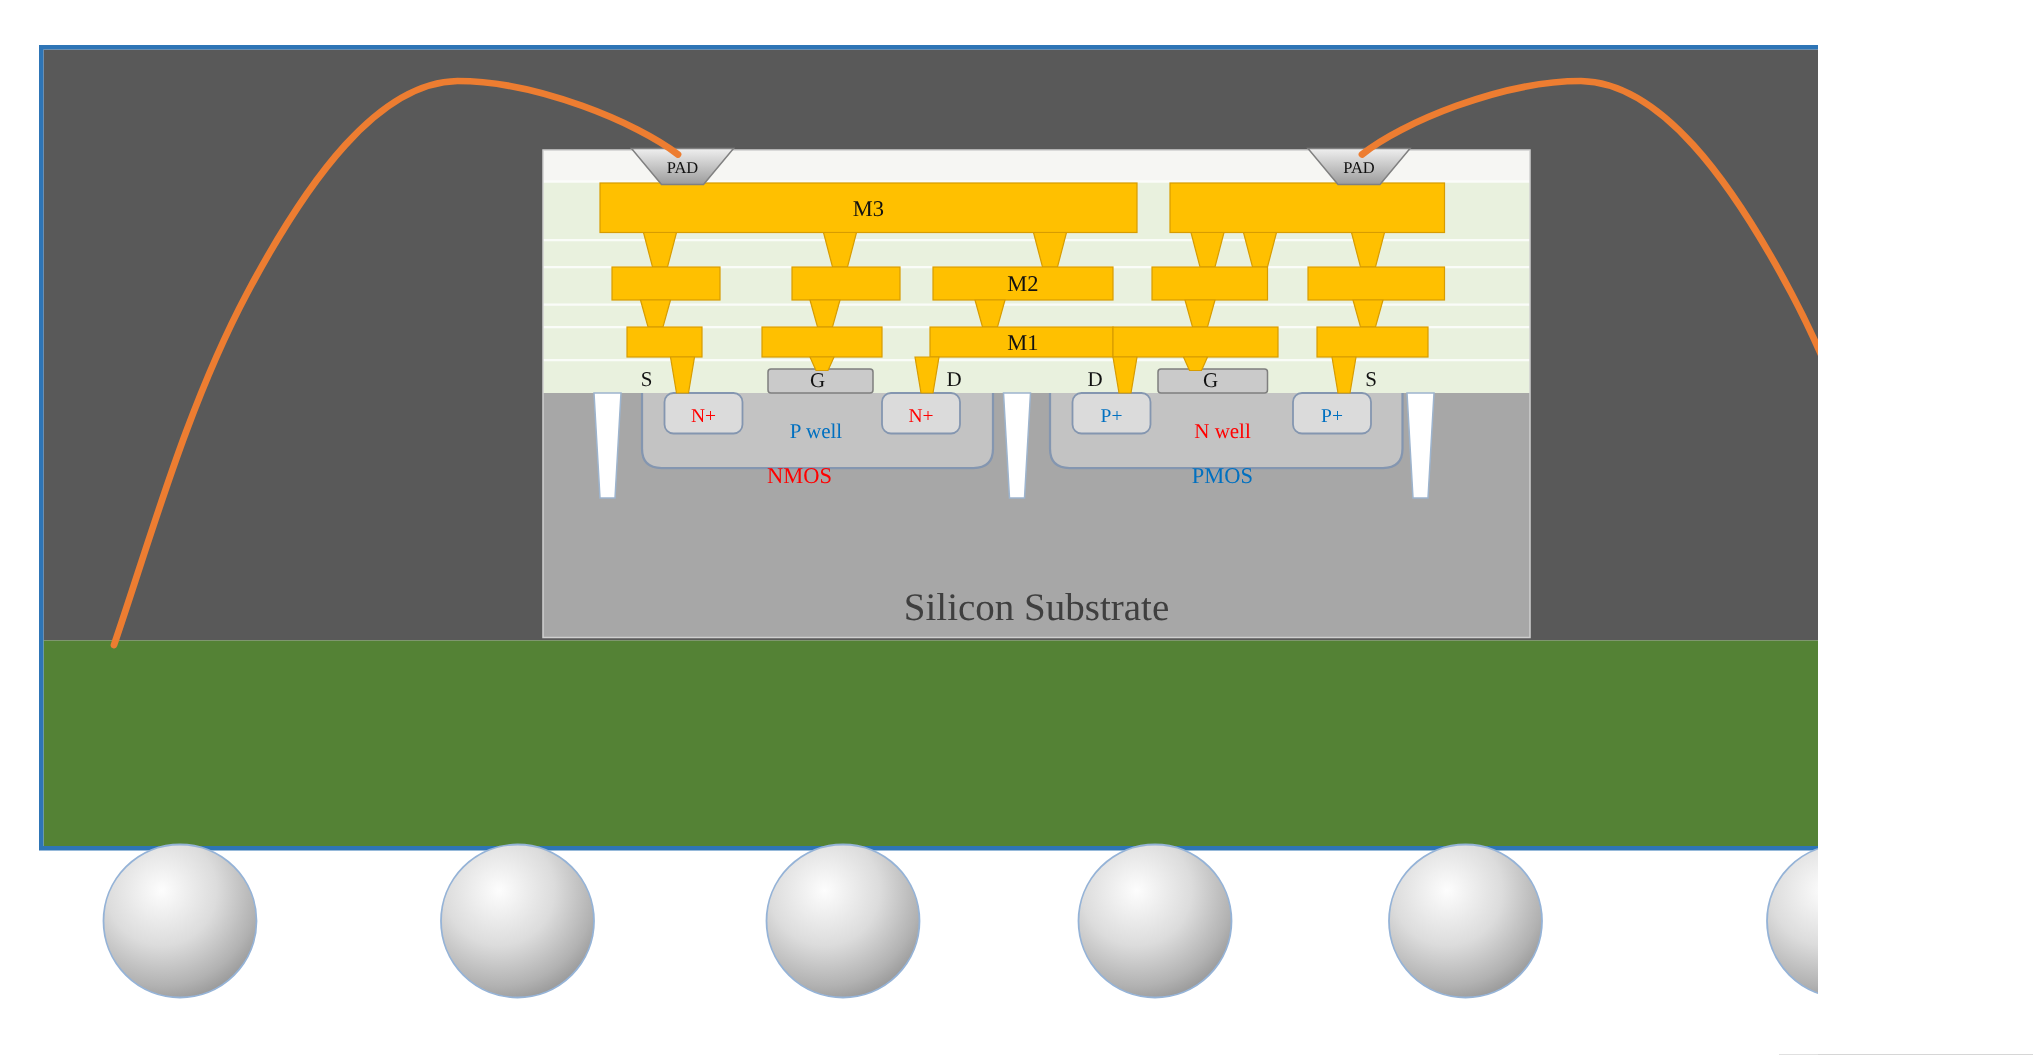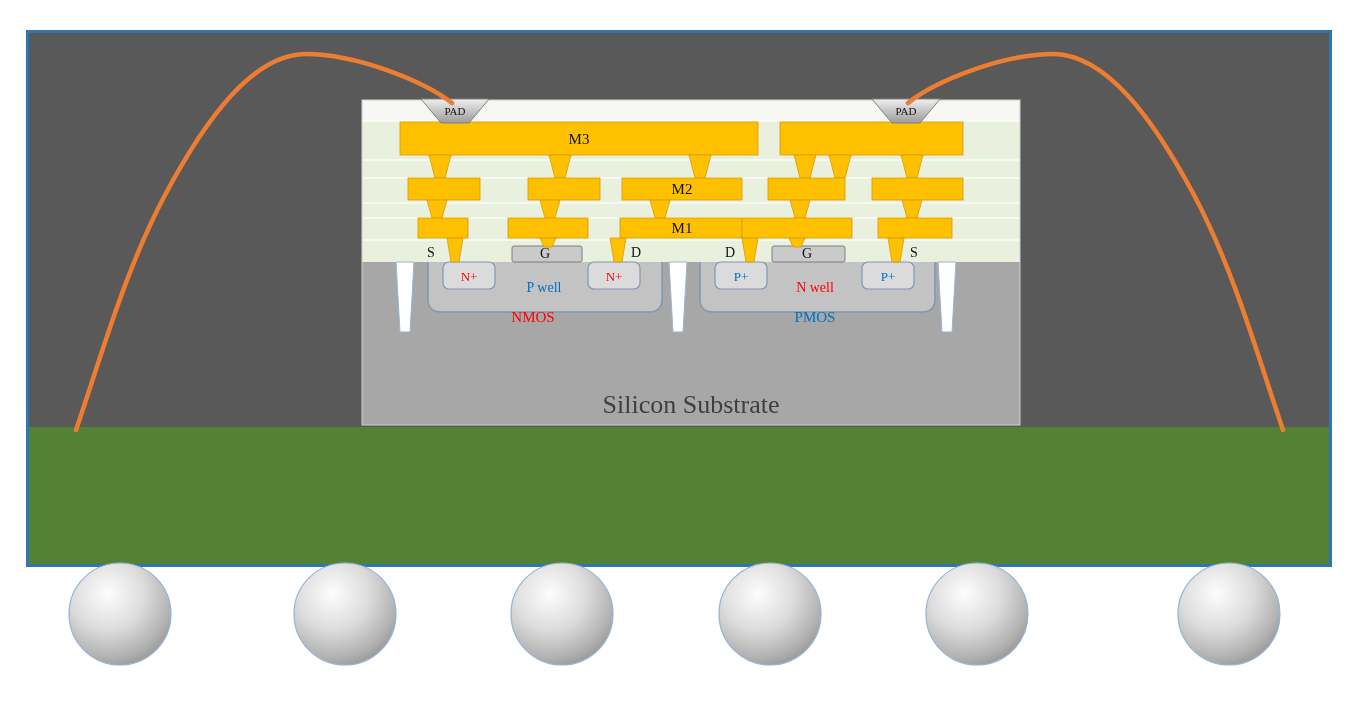--- a/index.html
+++ b/index.html
@@ -1,16 +1,16 @@
 <!DOCTYPE html>
 <html><head>
 <meta charset="utf-8">
 <style>
   html,body{margin:0;padding:0;background:#ffffff;}
-  .stage{position:relative;width:1357px;height:703px;background:#ffffff;overflow:hidden;
+  .stage{position:relative;width:1212px;height:703px;background:#ffffff;overflow:hidden;
          font-family:"Liberation Serif", serif;}
   svg text{font-family:"Liberation Serif", serif;}
   .t-pad{font-size:11px;fill:#111111;}
   .t-metal{font-size:15px;fill:#111111;}
   .t-term{font-size:14px;fill:#111111;}
   .t-diff{font-size:13px;}
   .t-well{font-size:14px;}
   .t-dev{font-size:15px;}
   .t-sub{font-size:26px;fill:#3F3F3F;}
 </style>

